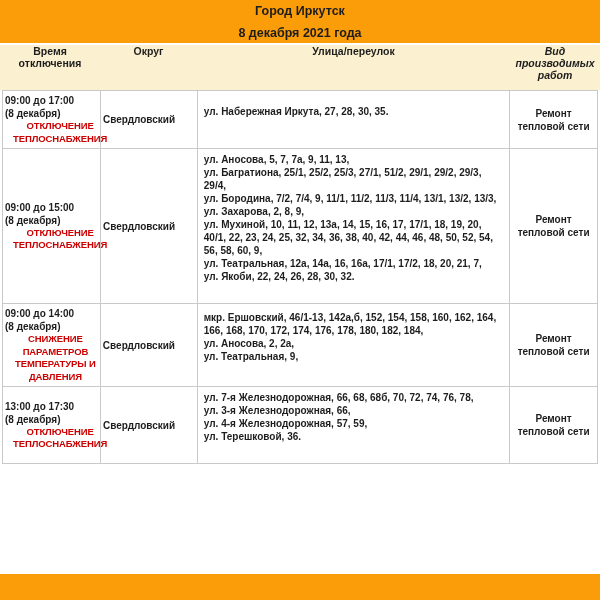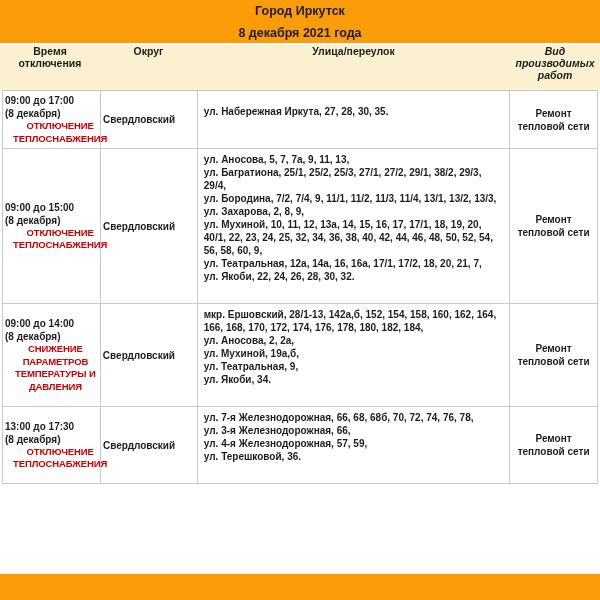--- a/index.html
+++ b/index.html
@@ -81,21 +81,21 @@
       <div class="cell center cw1">
         <div>09:00 до 15:00</div>
         <div>(8 декабря)</div>
         <div class="status">ОТКЛЮЧЕНИЕ ТЕПЛОСНАБЖЕНИЯ</div>
       </div>
       <div class="cell center cw2">
         <div>Свердловский</div>
       </div>
       <div class="cell streets cw3">
           <div>ул. Аносова, 5, 7, 7а, 9, 11, 13,</div>
-          <div>ул. Багратиона, 25/1, 25/2, 25/3, 27/1, 27/2, 29/1, 38/2, 29/3, 29/4,</div>
+          <div>ул. Багратиона, 25/1, 25/2, 25/3, 27/1, 51/2, 29/1, 29/2, 29/3, 29/4,</div>
           <div>ул. Бородина, 7/2, 7/4, 9, 11/1, 11/2, 11/3, 11/4, 13/1, 13/2, 13/3,</div>
           <div>ул. Захарова, 2, 8, 9,</div>
           <div>ул. Мухиной, 10, 11, 12, 13а, 14, 15, 16, 17, 17/1, 18, 19, 20, 40/1, 22, 23, 24, 25, 32, 34, 36, 38, 40, 42, 44, 46, 48, 50, 52, 54, 56, 58, 60, 9,</div>
           <div>ул. Театральная, 12а, 14а, 16, 16а, 17/1, 17/2, 18, 20, 21, 7,</div>
           <div>ул. Якоби, 22, 24, 26, 28, 30, 32.</div>
         </div>
       <div class="cell center cw4">
         <div>Ремонт тепловой сети</div>
       </div>
     </div>
@@ -103,25 +103,23 @@
     <div class="row">
       <div class="cell center cw1">
         <div>09:00 до 14:00</div>
         <div>(8 декабря)</div>
         <div class="status">СНИЖЕНИЕ ПАРАМЕТРОВ ТЕМПЕРАТУРЫ И ДАВЛЕНИЯ</div>
       </div>
       <div class="cell center cw2">
         <div>Свердловский</div>
       </div>
       <div class="cell streets cw3">
-          <div>мкр. Ершовский, 28/1-13, 142а,б, 152, 154, 158, 160, 162, 164, 166, 168, 170, 172, 174, 176, 178, 180, 182, 184,</div>
+          <div>мкр. Ершовский, 46/1-13, 142а,б, 152, 154, 158, 160, 162, 164, 166, 168, 170, 172, 174, 176, 178, 180, 182, 184,</div>
           <div>ул. Аносова, 2, 2а,</div>
-          <div>ул. Мухиной, 19а,б,</div>
           <div>ул. Театральная, 9,</div>
-          <div>ул. Якоби, 34.</div>
         </div>
       <div class="cell center cw4">
         <div>Ремонт тепловой сети</div>
       </div>
     </div>
 
     <div class="row">
       <div class="cell center cw1">
         <div>13:00 до 17:30</div>
         <div>(8 декабря)</div>

